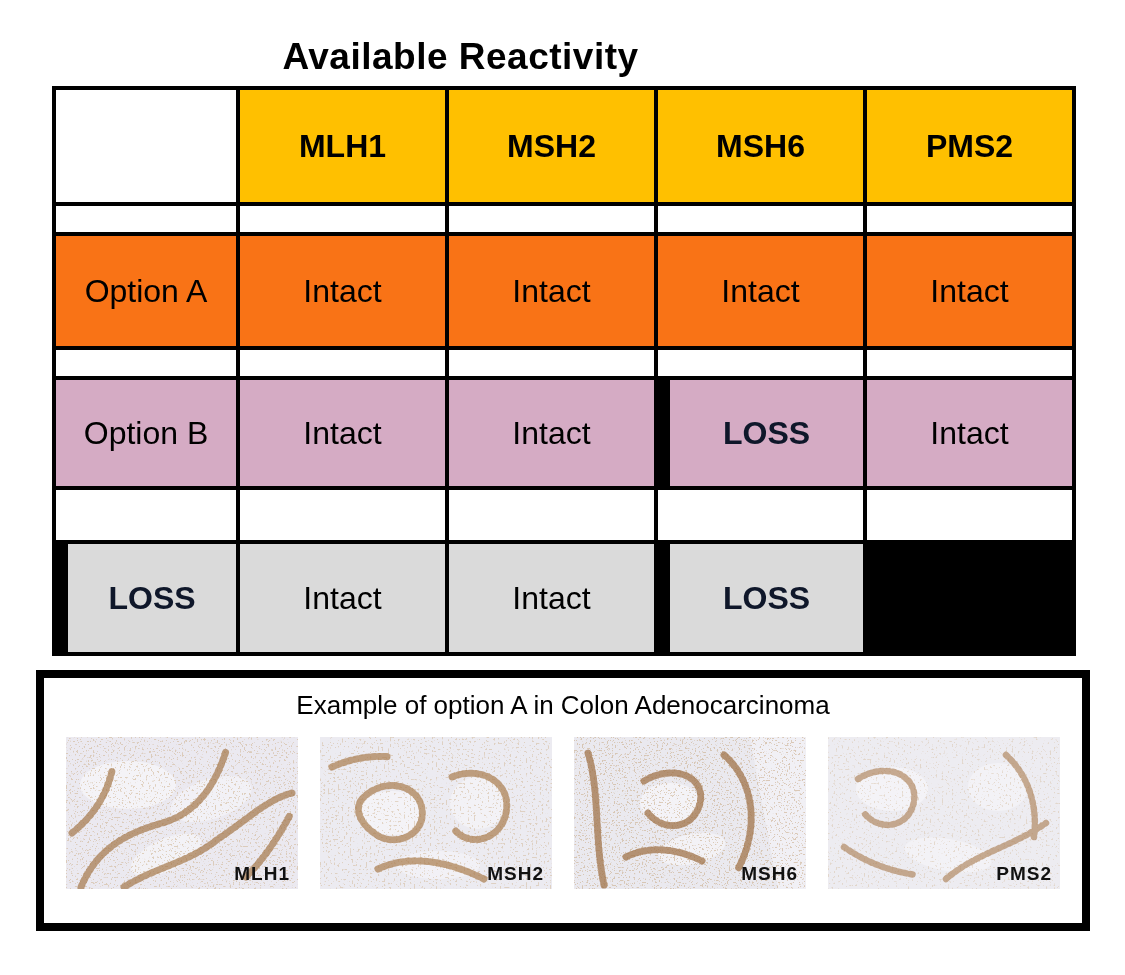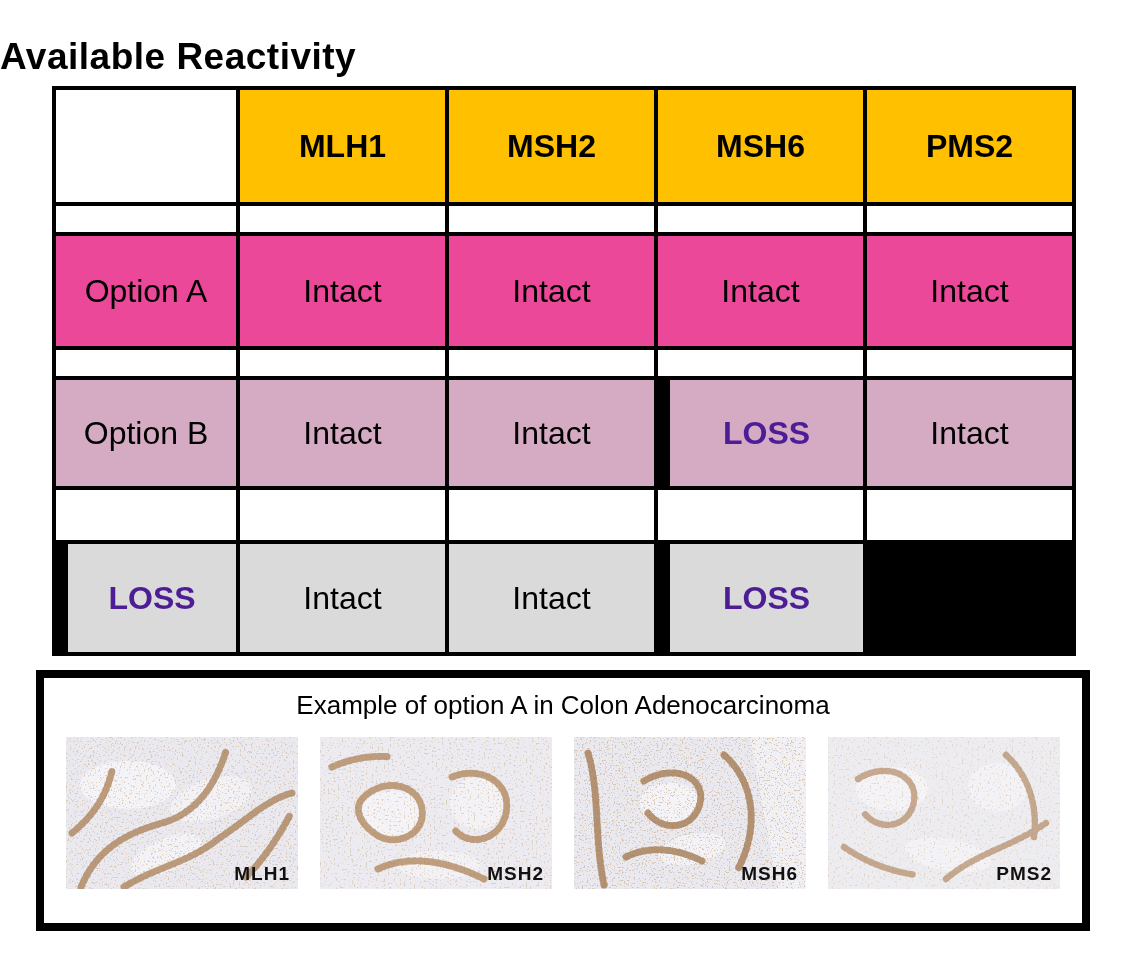--- a/index.html
+++ b/index.html
@@ -1,34 +1,34 @@
 <!DOCTYPE html>
 <html><head>
 <meta charset="utf-8">
 <style>
   html,body{margin:0;padding:0;background:#ffffff;}
   body{width:1125px;height:975px;position:relative;font-family:"Liberation Sans",sans-serif;color:#000;}
 
-  .title{position:absolute;top:36px;left:0;width:921px;text-align:left;
+  .title{position:absolute;top:36px;left:0;width:921px;text-align:center;
          font-size:37px;font-weight:bold;letter-spacing:.5px;}
 
   
   .rtable{position:absolute;left:52px;top:86px;background:#000;display:grid;
           grid-template-columns:180px 205px 205px 205px 205px;
           grid-template-rows:112px 26px 110px 26px 106px 50px 108px;
           gap:4px;padding:4px;}
   .cell{display:flex;align-items:center;justify-content:center;background:#fff;
         font-size:32px;line-height:1;}
   .cell.head{background:#FFC000;font-weight:bold;}
   .cell.corner{background:#fff;}
   .cell.spacer{background:#fff;}
-  .row-a{background:#ec4899;}
+  .row-a{background:#f97316;}
   .row-b{background:#D5ABC4;text-align:right;}
   .row-c{background:#DADADA;}
-  .cell.loss{color:#4c1d95;font-weight:bold;margin-left:12px;}
+  .cell.loss{color:#0f172a;font-weight:bold;margin-left:12px;}
 
   
   .figbox{position:absolute;left:36px;top:670px;width:1038px;height:245px;
           border:8px solid #000;background:#fff;}
   .caption{margin-top:12px;text-align:center;font-size:26px;}
   .panels{display:flex;justify-content:space-between;padding:0 22px;margin-top:16px;}
   .panel{position:relative;width:232px;height:152px;overflow:hidden;background:#ebe9f0;}
   .panel svg{position:absolute;inset:0;width:100%;height:100%;display:block;}
   .panel-label{position:absolute;right:8px;bottom:4px;font-weight:bold;font-size:19px;
                letter-spacing:1px;color:#111;}

